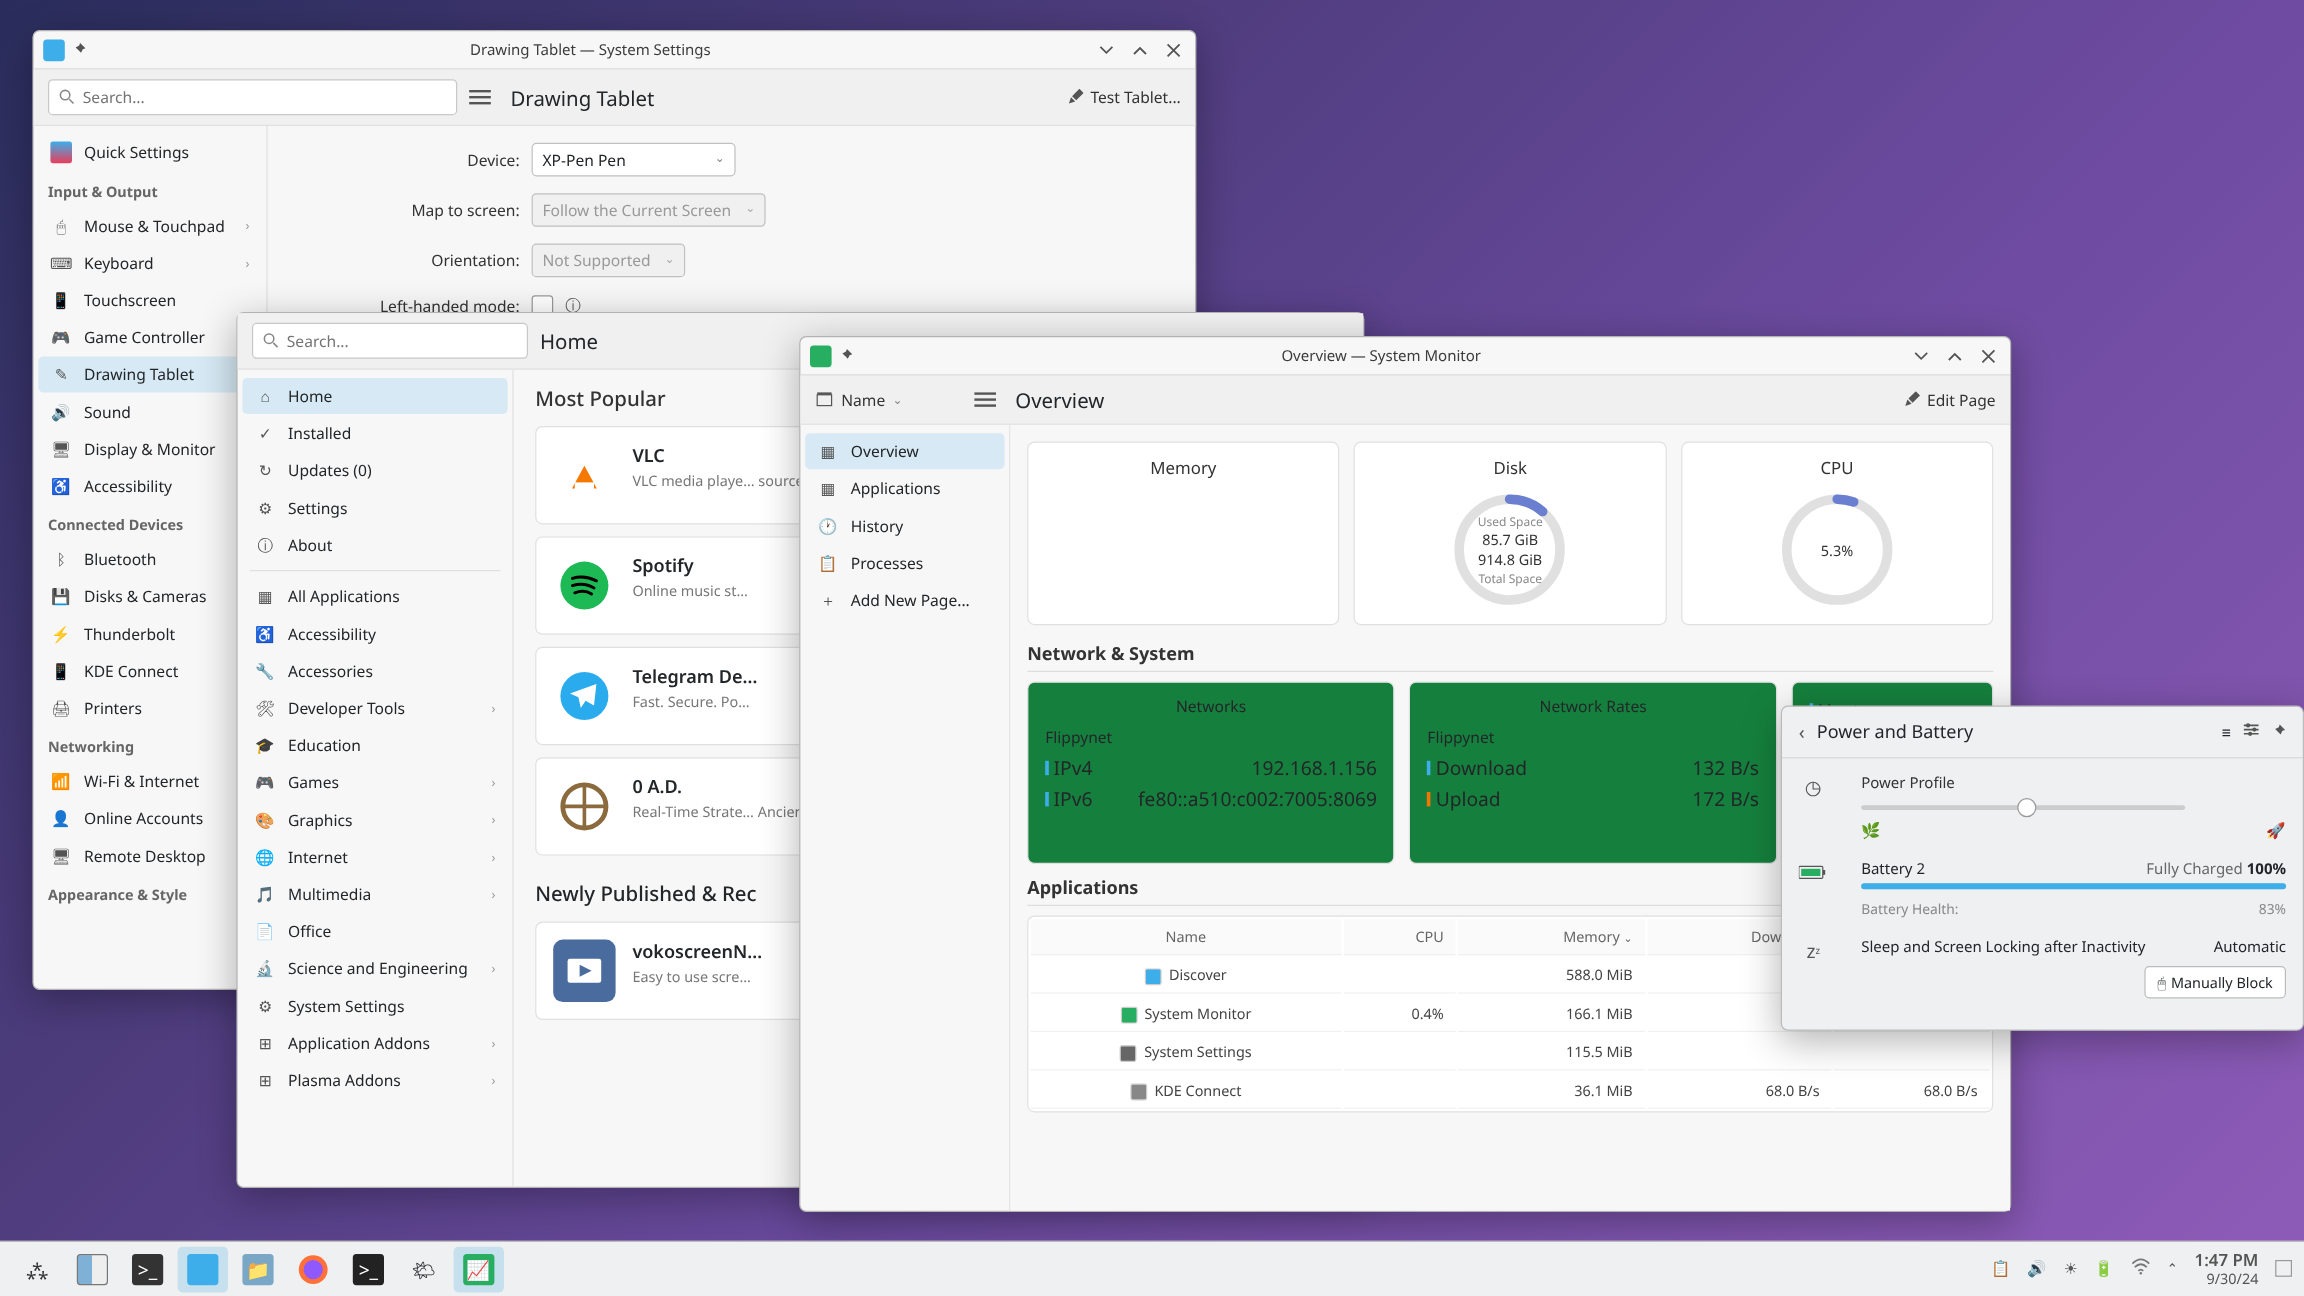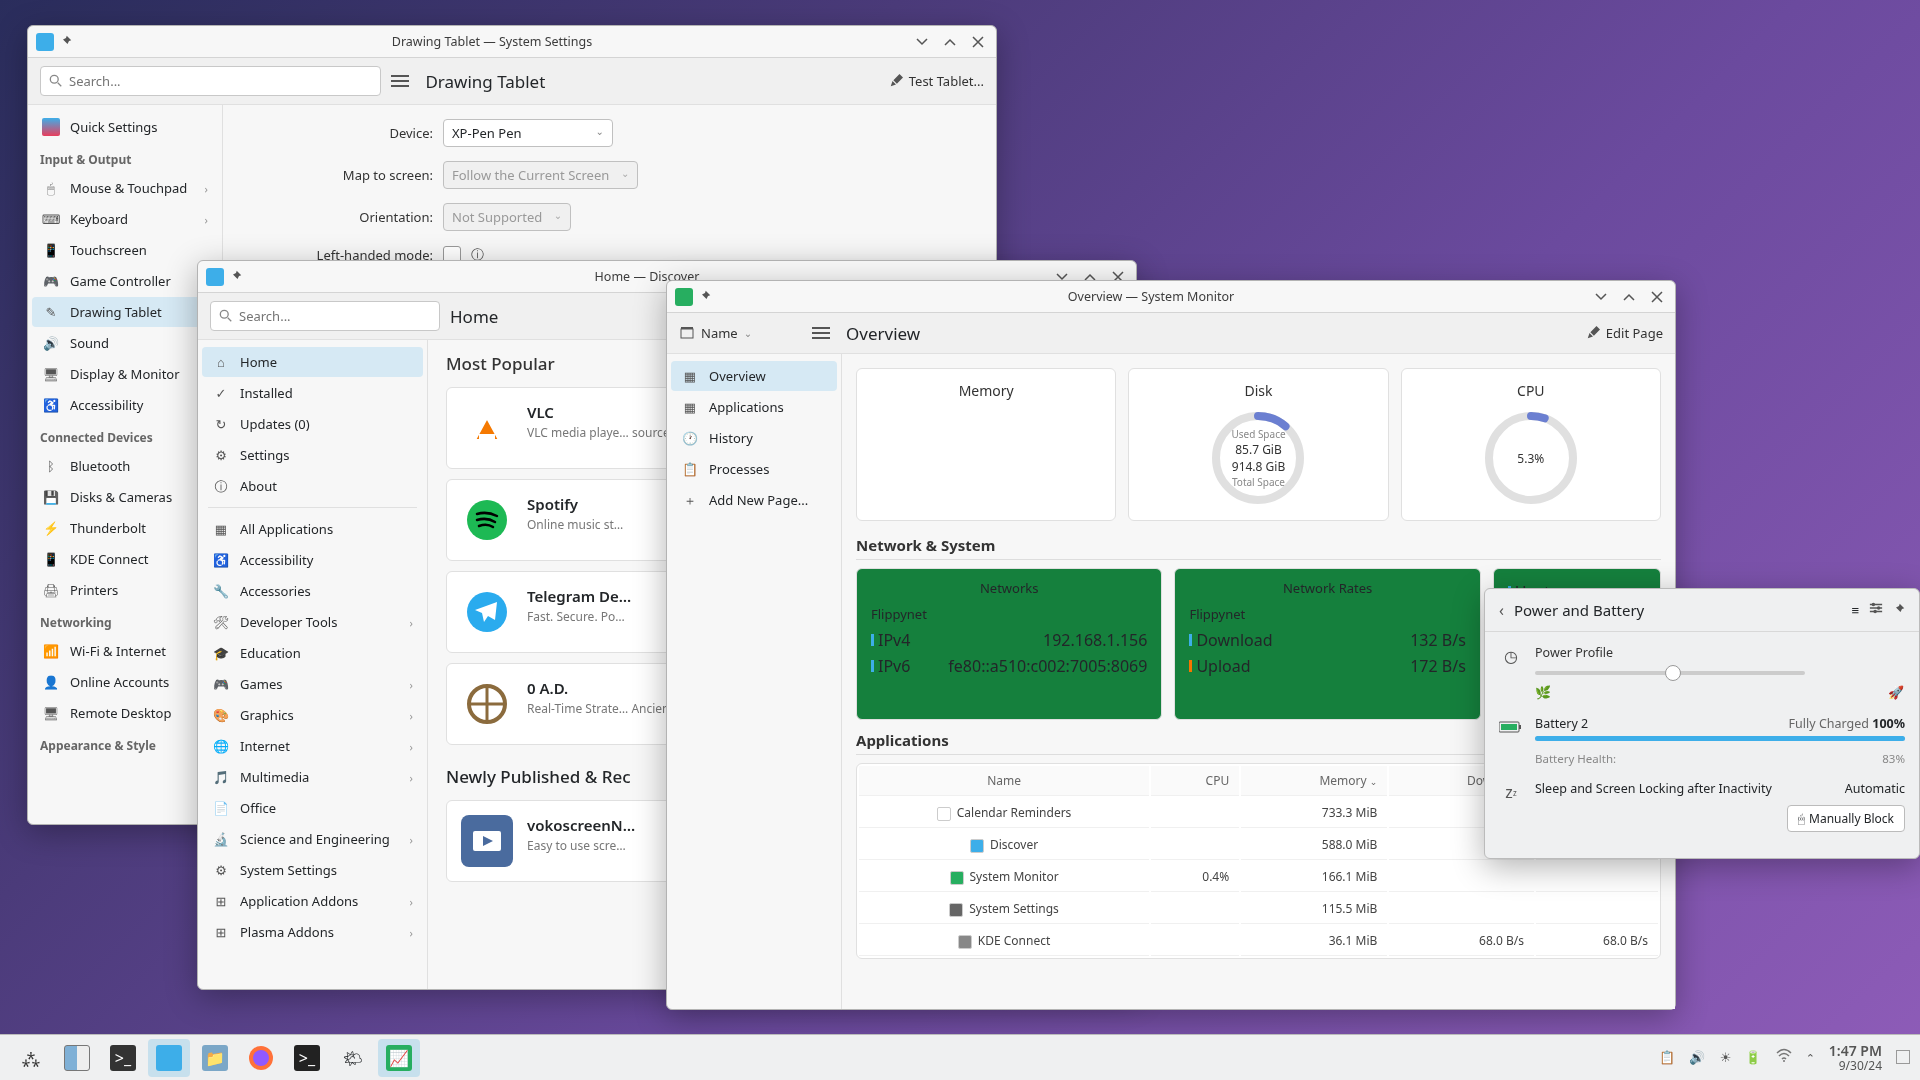--- a/index.html
+++ b/index.html
@@ -74,21 +74,21 @@
 .apps-table td.r, .apps-table th.r { text-align: right; }
 .appico { display: inline-block; width: 14px; height: 14px; vertical-align: middle; margin-right: 6px; border-radius: 2px; }
 
 
 .power-panel { position: absolute; background: #eff0f1; border-radius: 6px; box-shadow: 0 8px 32px rgba(0,0,0,.3); border: 1px solid #bbb; }
 .power-header { display: flex; align-items: center; padding: 10px 14px; gap: 10px; border-bottom: 1px solid #d8d8d8; }
 .power-header .title { font-size: 15px; flex: 1; }
 .power-body { padding: 12px 14px; }
 .power-section { display: flex; gap: 12px; margin-bottom: 14px; align-items: flex-start; }
 .power-ico { width: 24px; height: 24px; display: flex; align-items: center; justify-content: center; color: #555; font-size: 16px; }
-.power-content { flex: 1; }
+.power-content { flex: 1; margin-left: 16px; }
 .power-label { font-size: 12.5px; color: #333; }
 .slider-track { height: 4px; background: #ccc; border-radius: 2px; position: relative; margin-top: 10px; width: 270px; }
 .slider-thumb { width: 16px; height: 16px; background: #fff; border: 1px solid #999; border-radius: 50%; position: absolute; top: -6px; }
 .batt-row { display: flex; justify-content: space-between; font-size: 12.5px; }
 .batt-bar { height: 5px; background: #d6d6d6; border-radius: 3px; margin-top: 4px; position: relative; }
 .batt-fill { position: absolute; height: 100%; background: #3daee9; border-radius: 3px; }
 .btn-pill { border: 1px solid #bbb; border-radius: 4px; padding: 4px 10px; background: #fff; font-size: 12px; float: right; margin-top: 8px; cursor: pointer; }
 
 
 .taskbar { position: absolute; bottom: 0; left: 0; right: 0; height: 46px; background: #eff0f1; border-top: 1px solid #bbb; display: flex; align-items: center; padding: 0 10px; gap: 4px; }
@@ -259,46 +259,20 @@
       </div>
       <div class="form-row">
         <div class="form-label">Mapped Area:</div>
         <div class="form-select" style="min-width:250px"><span>Fit to Screen</span><span style="position:absolute;right:8px;color:#888;font-size:10px">⌄</span></div>
       </div>
     </div>
   </div>
 </div>
 
 <div class="window" style="left:197px; top:260px; width:940px; height:730px;">
-  <div class="titlebar">
-    <div class="tb-left">
-      <div class="tb-appicon" style="background:#3daee9"></div>
-      <span><svg class="pin-icon" viewBox="0 0 16 16" fill="#555">
-            <path d="M9 1l6 6-3 1-2 4-3-3-5 5 5-5-3-3 4-2 1-3z"></path>
-          </svg></span>
-    </div>
-    <div class="tb-center">Home — Discover</div>
-    <div class="tb-right">
-      <span class="winctl">
-          <svg width="14" height="14" viewBox="0 0 14 14">
-            <path d="M2 10 L7 5 L12 10" stroke="#555" fill="none" stroke-width="1.5" transform="rotate(180 7 7)"></path>
-          </svg>
-        </span>
-      <span class="winctl">
-          <svg width="14" height="14" viewBox="0 0 14 14">
-            <path d="M2 10 L7 5 L12 10" stroke="#555" fill="none" stroke-width="1.5"></path>
-          </svg>
-        </span>
-      <span class="winctl">
-          <svg width="12" height="12" viewBox="0 0 12 12">
-            <path d="M1 1 L11 11 M11 1 L1 11" stroke="#555" stroke-width="1.5"></path>
-          </svg>
-        </span>
-    </div>
-  </div>
   <div class="toolbar">
     <div class="search-box" style="max-width:230px">
       <svg width="14" height="14" viewBox="0 0 16 16">
           <circle cx="6" cy="6" r="4.5" stroke="#888" fill="none" stroke-width="1.5"></circle>
           <line x1="10" y1="10" x2="14" y2="14" stroke="#888" stroke-width="1.5"></line>
         </svg>
       <input placeholder="Search..." style="">
     </div>
     <div class="page-title">Home</div>
   </div>
@@ -644,27 +618,20 @@
             <tr id="sm-thead">
               <th>Name</th>
               <th class="r">CPU</th>
               <th class="r">Memory <span style="font-size:9px">⌄</span></th>
               <th class="r">Download</th>
               <th class="r">Upload</th>
             </tr>
           </thead>
         <tbody id="sm-tbody">
             <tr>
-              <td><span class="appico" style="background:#fff;border:1px solid #ccc"></span>Calendar Reminders</td>
-              <td class="r"></td>
-              <td class="r">733.3 MiB</td>
-              <td class="r"></td>
-              <td class="r"></td>
-            </tr>
-            <tr>
               <td><span class="appico" style="background:#3daee9;border:1px solid #ccc"></span>Discover</td>
               <td class="r"></td>
               <td class="r">588.0 MiB</td>
               <td class="r"></td>
               <td class="r"></td>
             </tr>
             <tr>
               <td><span class="appico" style="background:#27ae60;border:1px solid #ccc"></span>System Monitor</td>
               <td class="r">0.4%</td>
               <td class="r">166.1 MiB</td>

